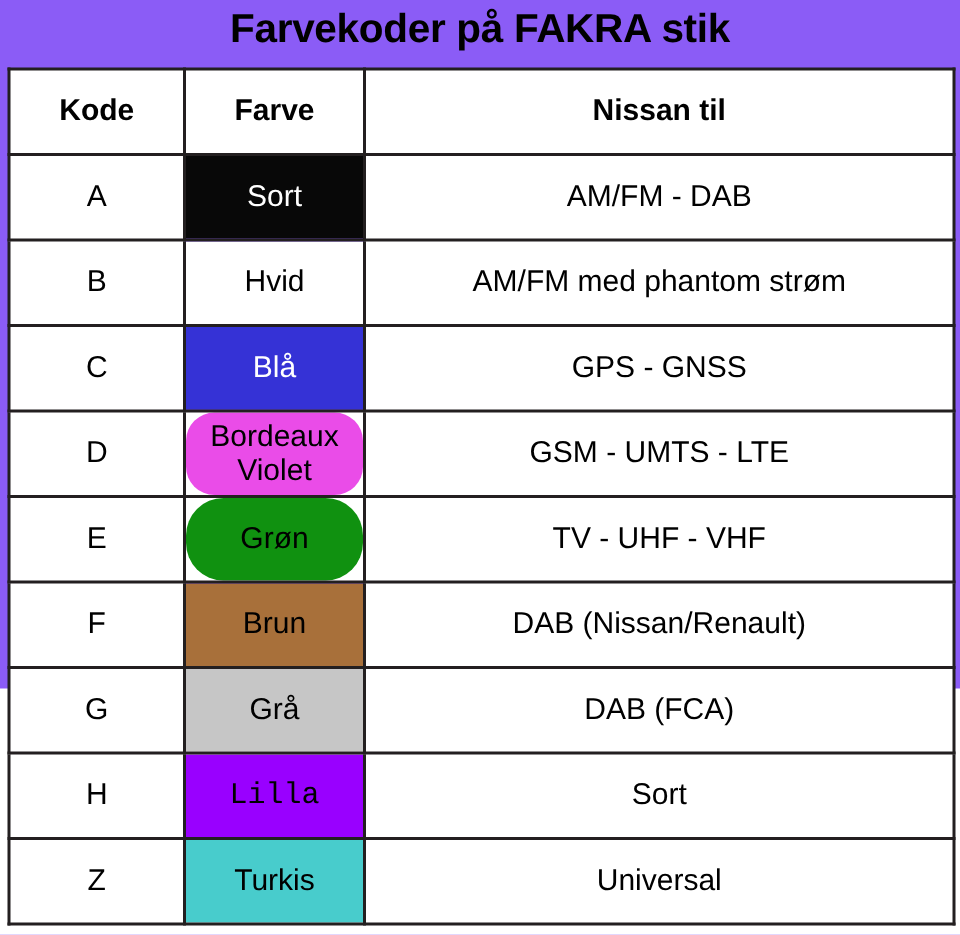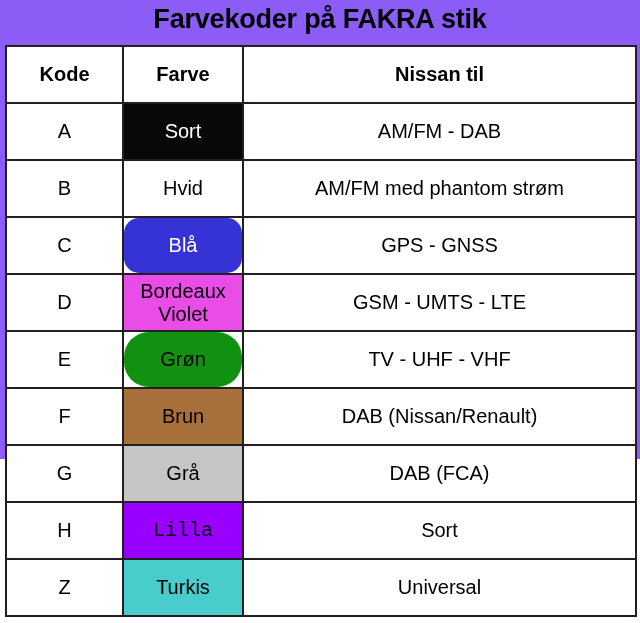--- a/index.html
+++ b/index.html
@@ -120,30 +120,30 @@
           <td class="swatch-cell">
             <div class="swatch" style="background: rgb(255, 255, 255); color: rgb(0, 0, 0);">
               <span>Hvid</span>
             </div>
           </td>
           <td class="use-cell">AM/FM med phantom strøm</td>
         </tr>
         <tr>
           <td class="code-cell">C</td>
           <td class="swatch-cell">
-            <div class="swatch" style="background: rgb(53, 50, 214); color: rgb(255, 255, 255); border-radius: 15px;">
+            <div class="swatch" style="background: rgb(53, 50, 214); color: rgb(255, 255, 255);">
               <span>Blå</span>
             </div>
           </td>
           <td class="use-cell">GPS - GNSS</td>
         </tr>
         <tr>
           <td class="code-cell">D</td>
           <td class="swatch-cell">
-            <div class="swatch two-line" style="background: rgb(234, 76, 232); color: rgb(0, 0, 0);">
+            <div class="swatch two-line" style="background: rgb(234, 76, 232); color: rgb(0, 0, 0); border-radius: 19px;">
               <div><span>Bordeaux</span><br><span>Violet</span></div>
             </div>
           </td>
           <td class="use-cell">GSM - UMTS - LTE</td>
         </tr>
         <tr>
           <td class="code-cell">E</td>
           <td class="swatch-cell">
             <div class="swatch" style="background: rgb(16, 145, 16); color: rgb(0, 0, 0); border-radius: 25px;">
               <span>Grøn</span>

